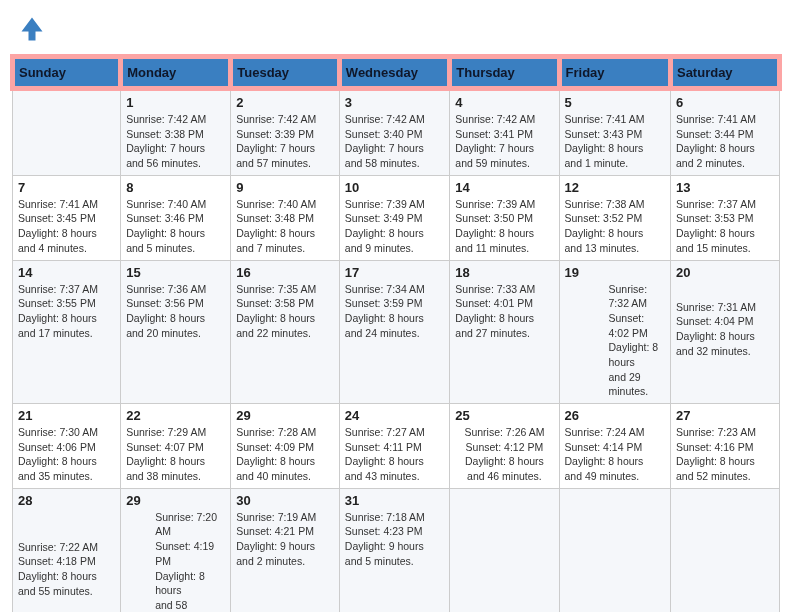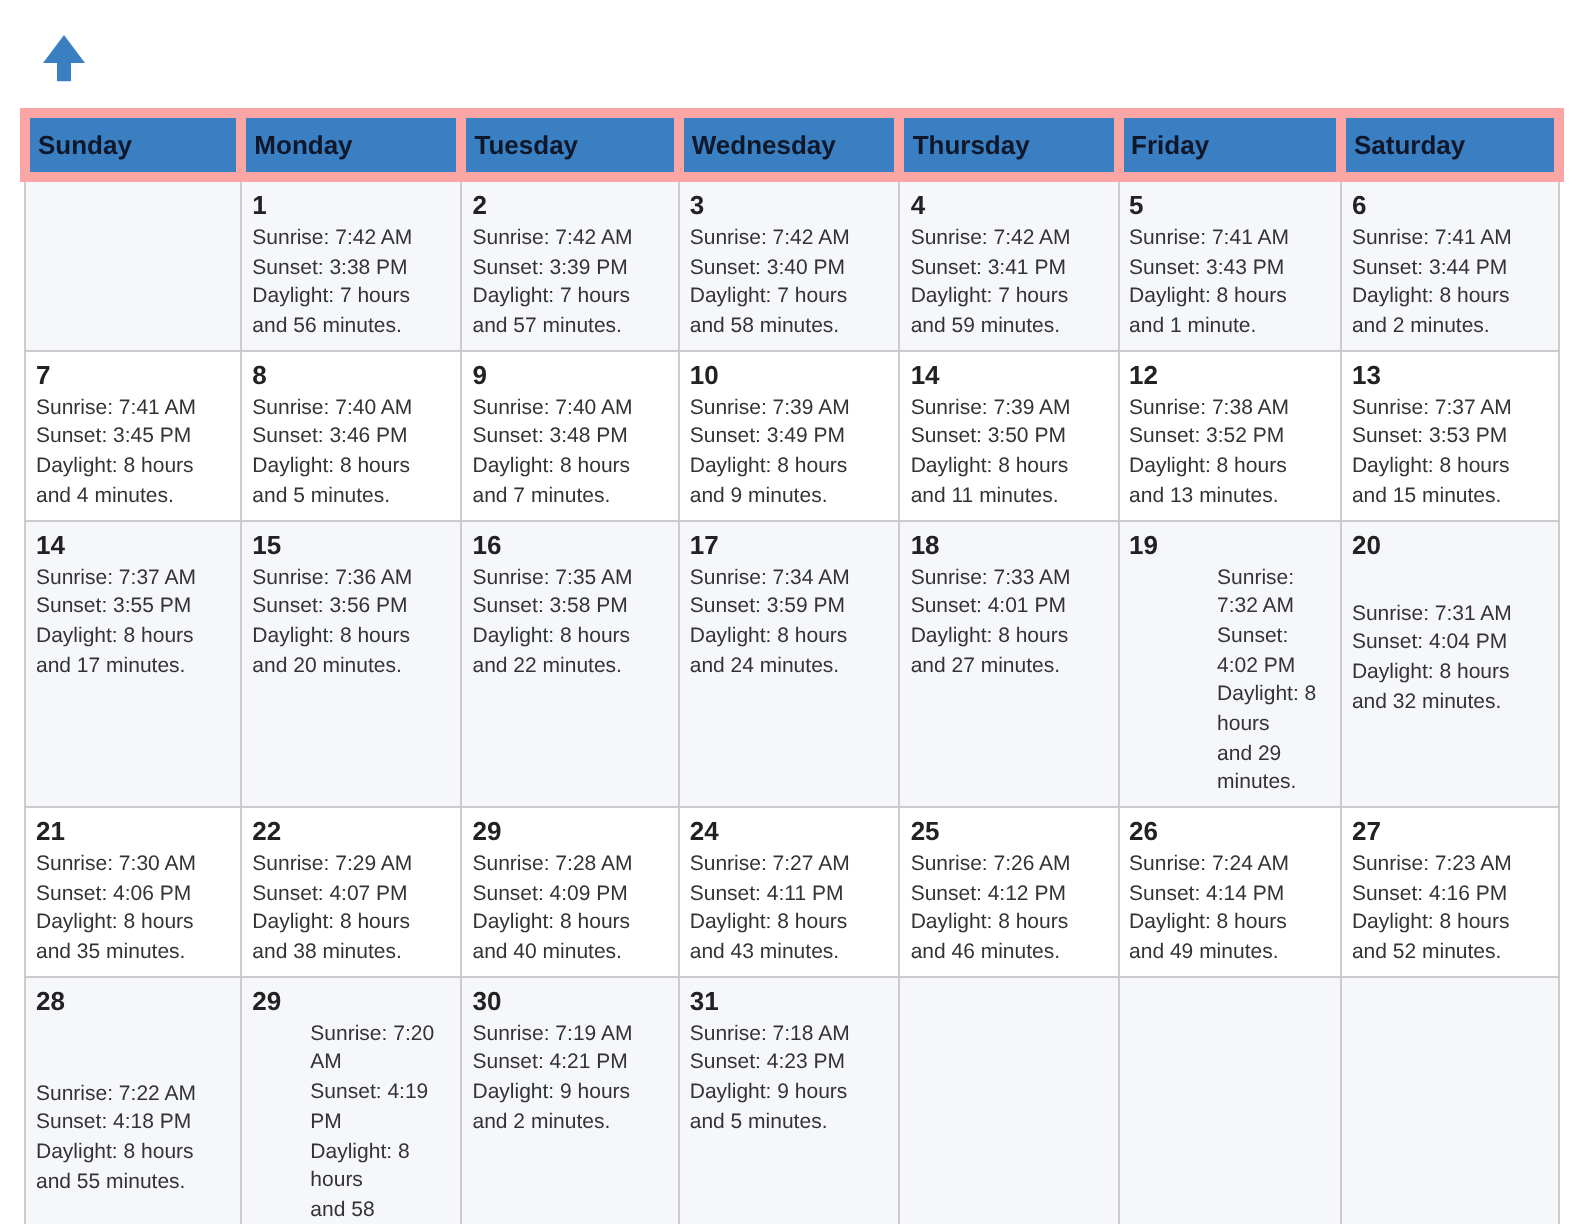--- a/index.html
+++ b/index.html
@@ -292,21 +292,21 @@
         </td>
         <td>
           <span class="day-num">24</span>
           <div class="day-info" style="white-space: pre-line;">Sunrise: 7:27 AM
 Sunset: 4:11 PM
 Daylight: 8 hours
 and 43 minutes.</div>
         </td>
         <td>
           <span class="day-num">25</span>
-          <div class="day-info" style="white-space: pre-line;">Sunrise: 7:26 AM
+          <div class="day-info" style="white-space: pre-line; text-align: center;">Sunrise: 7:26 AM
 Sunset: 4:12 PM
 Daylight: 8 hours
 and 46 minutes.</div>
         </td>
         <td>
           <span class="day-num">26</span>
           <div class="day-info" style="white-space: pre-line;">Sunrise: 7:24 AM
 Sunset: 4:14 PM
 Daylight: 8 hours
 and 49 minutes.</div>

